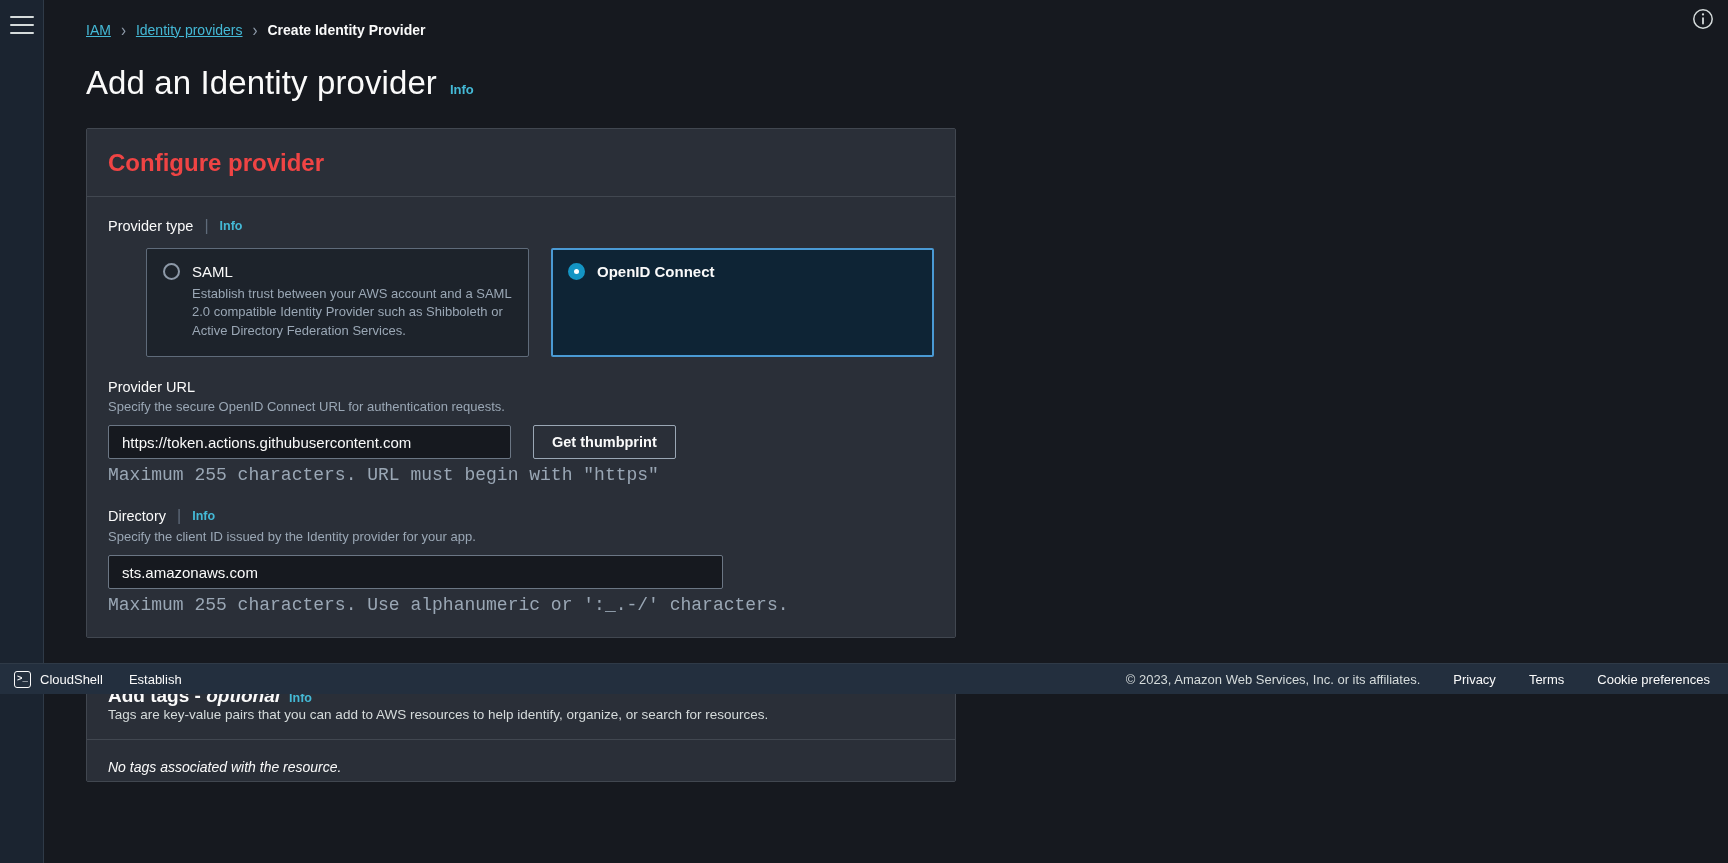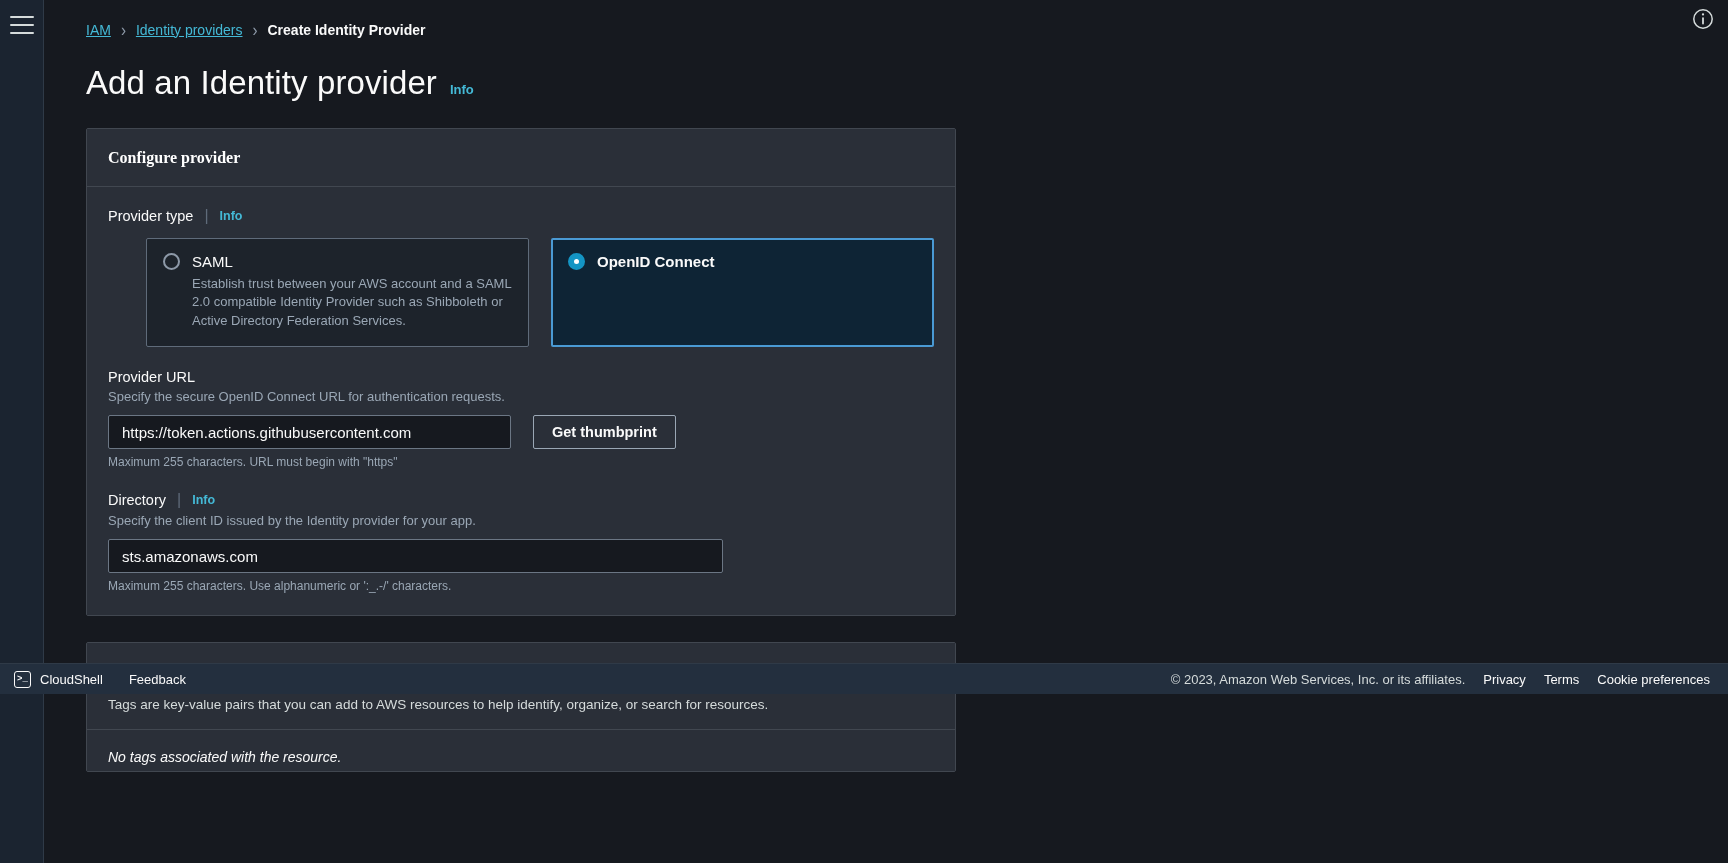--- a/index.html
+++ b/index.html
@@ -67,30 +67,30 @@
     width: 870px; margin-left: 42px; margin-top: 26px;
     background: #252a32;
     border: 1px solid #414750;
     border-radius: 2px;
   }
   .card-header {
     padding: 20px 21px 19px 21px;
     border-bottom: 1px solid #414750;
     background: #2a2f38;
   }
-  .card-title { font-size: 16px; font-weight: 700; color: #ffffff; font-family: Liberation Serif, serif; }
+  .card-title { font-size: 24px; font-weight: 700; color: #ef4444; }
   .card-body { padding: 20px 21px 22px 21px; background: #2a2f38; }
 
   
   .field-label-row { display: flex; align-items: center; }
   .field-label { font-size: 14.5px; color: #fafafa; font-weight: 400; }
   .label-div { color: #5f6b7a; margin: 0 11px; }
   .info-link { color: #44b9d6; font-size: 12.5px; font-weight: 700; cursor: pointer; }
   .field-desc { font-size: 13px; color: #9aa7b5; margin-top: 4px; }
-  .field-hint { font-size: 12px; color: #9aa7b5; margin-top: 6px; }
+  .field-hint { font-size: 18px; color: #9aa7b5; margin-top: 6px; font-family: Liberation Mono, monospace; }
 
   
   .tiles { display: flex; gap: 22px; margin-top: 13px; padding-left: 38px; }
   .tile {
     width: 403px;
     border: 1px solid #5f6b7a;
     border-radius: 2px;
     background: #1d232b;
     padding: 14px 16px 16px 16px;
     cursor: pointer;
@@ -138,21 +138,21 @@
     font-family: "Liberation Sans", sans-serif;
   }
 
   .group { margin-top: 22px; }
 
   
   .tags-header { padding: 20px 21px 17px 21px; background: #2a2f38; }
   .tags-title { font-size: 19px; font-weight: 700; color: #fafafa; }
   .tags-title em { font-style: italic; font-weight: 700; }
   .tags-info { color: #44b9d6; font-size: 12.5px; font-weight: 700; margin-left: 9px; cursor: pointer; }
-  .tags-desc { font-size: 13.5px; color: #d5dbdb; margin-top: 12px; }
+  .tags-desc { font-size: 13.5px; color: #d5dbdb; margin-top: 0; }
   .tags-divider { border-top: 1px solid #414750; }
   .tags-body { padding: 19px 21px 6px 21px; background: #2a2f38; font-style: italic; }
   .tags-empty { font-size: 14px; color: #fafafa; }
 
   
   .footer {
     position: absolute; left: 0; bottom: 0;
     width: 1728px; height: 31px;
     background: #232f3e;
     display: flex; align-items: center;
@@ -164,21 +164,21 @@
   .cs-icon {
     width: 17px; height: 17px;
     border: 1.6px solid #fafafa; border-radius: 3px;
     display: flex; align-items: center; justify-content: center;
     font-size: 9px; font-weight: 700; line-height: 1;
     font-family: "Liberation Mono", monospace;
   }
   .footer-link { cursor: pointer; }
   .footer-right {
     margin-left: auto; margin-right: 18px;
-    display: flex; align-items: center; gap: 18px;
+    display: flex; align-items: center; gap: 33px;
   }
   .copyright { color: #d5dbdb; }
 </style>
 </head>
 <body>
 
 <div class="app">
 
   <div class="left-rail">
     <div class="hamburger">
@@ -280,21 +280,21 @@
     </div>
 
   </div>
 
   <div class="footer">
     <div class="footer-left">
       <div class="cloudshell">
         <span class="cs-icon">&gt;_</span>
         <span>CloudShell</span>
       </div>
-      <span class="footer-link">Feedback</span>
+      <span class="footer-link">Establish</span>
     </div>
     <div class="footer-right">
       <span class="copyright">© 2023, Amazon Web Services, Inc. or its affiliates.</span>
       <span class="footer-link">Privacy</span>
       <span class="footer-link">Terms</span>
       <span class="footer-link">Cookie preferences</span>
     </div>
   </div>
 
 </div>

